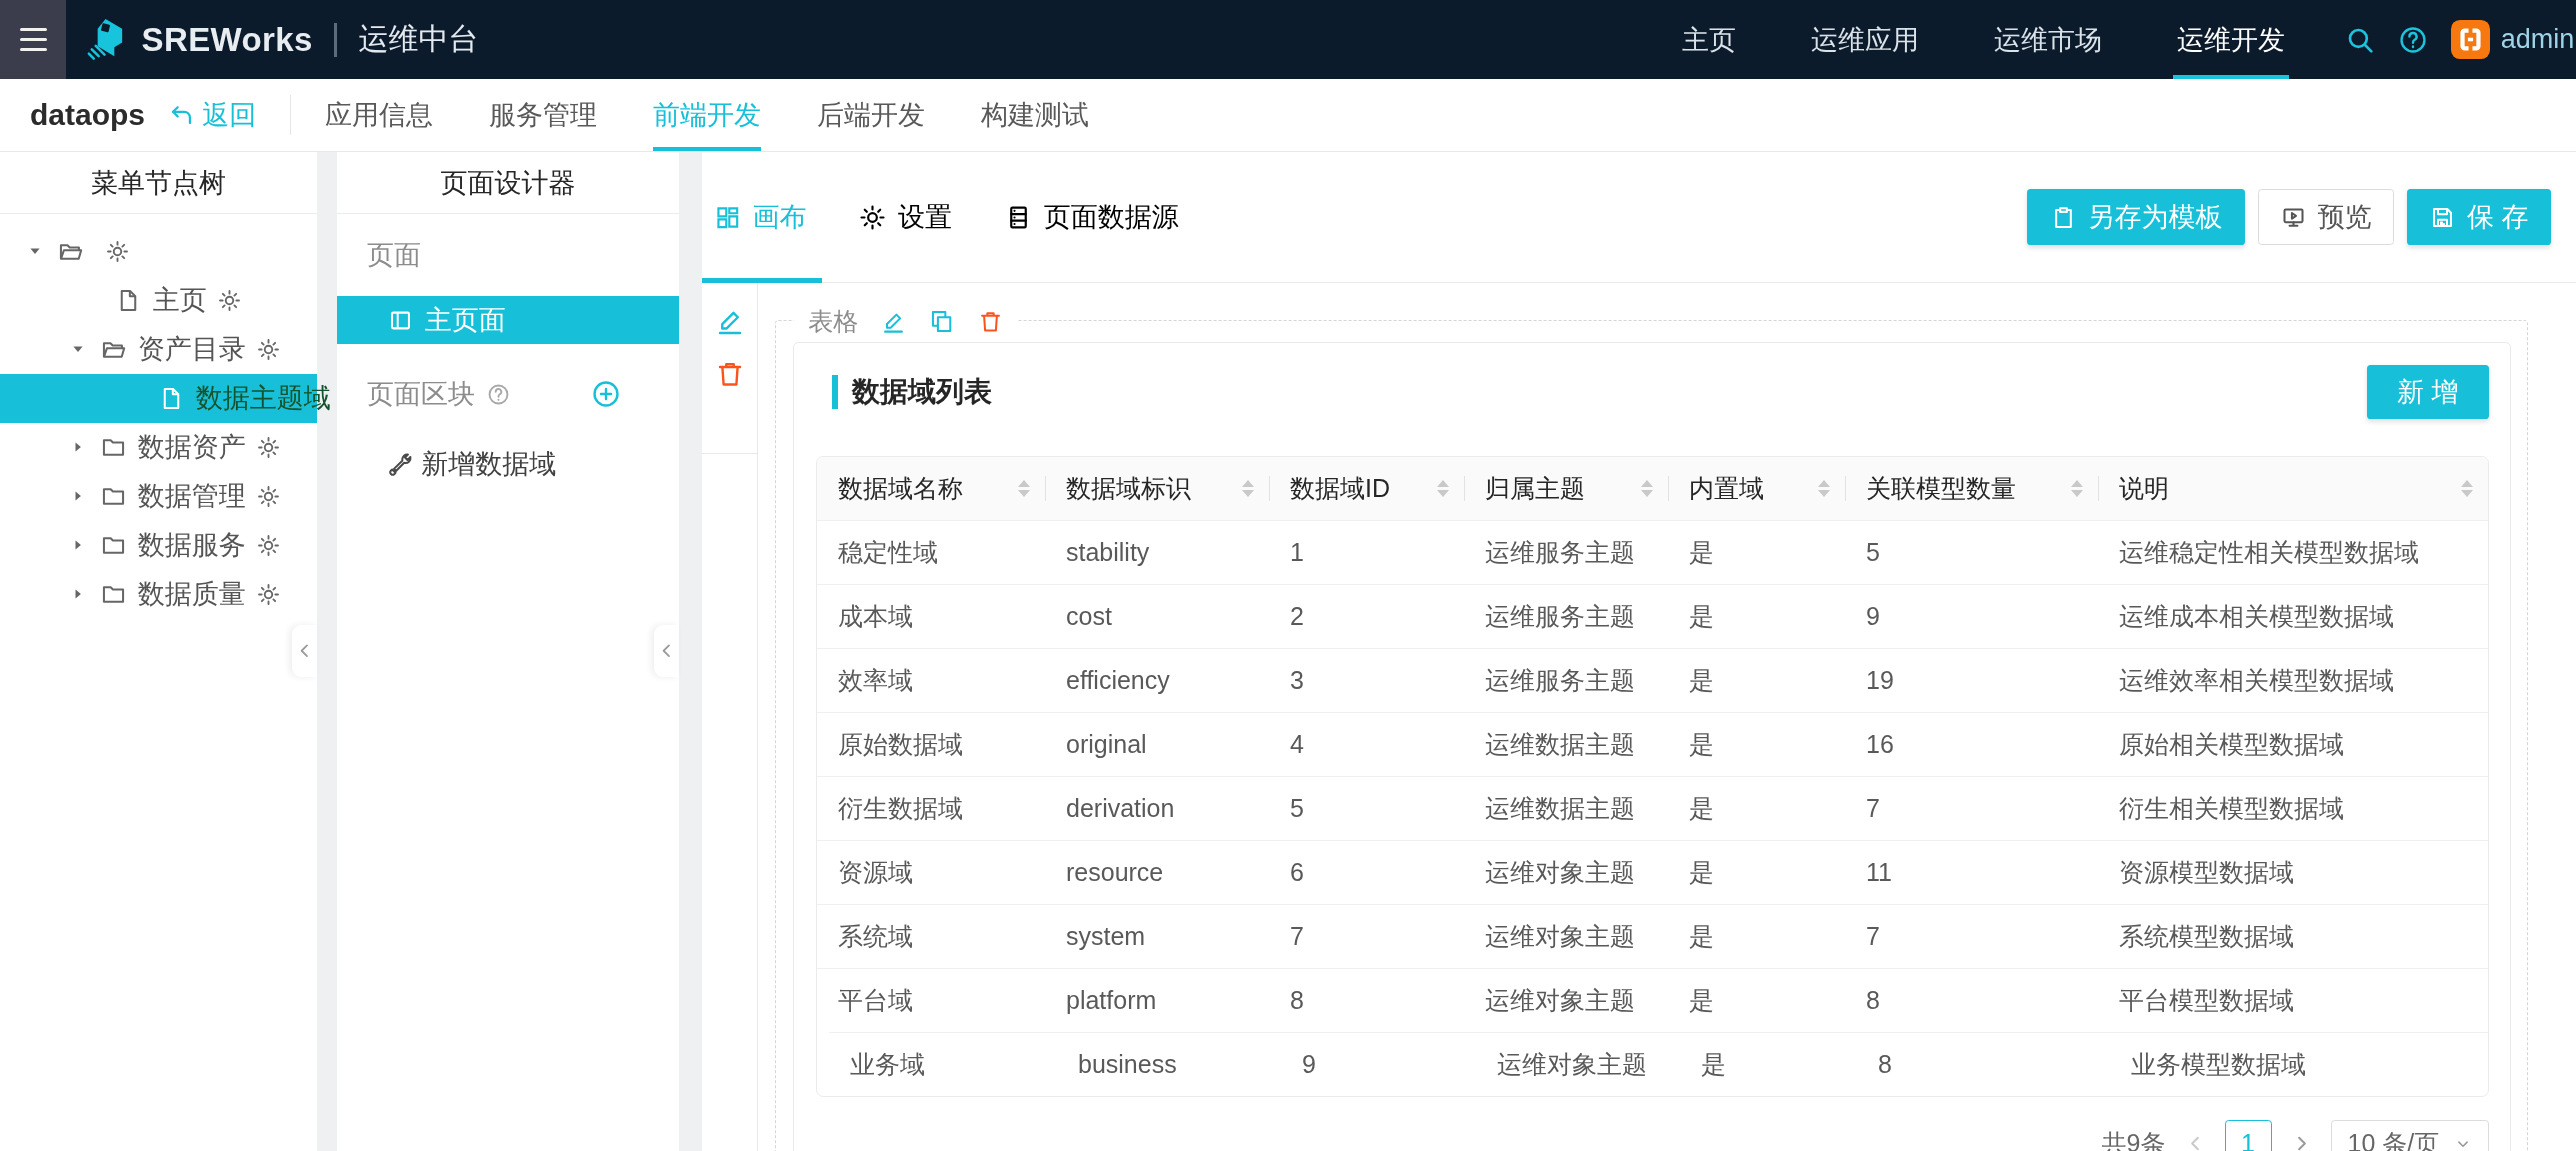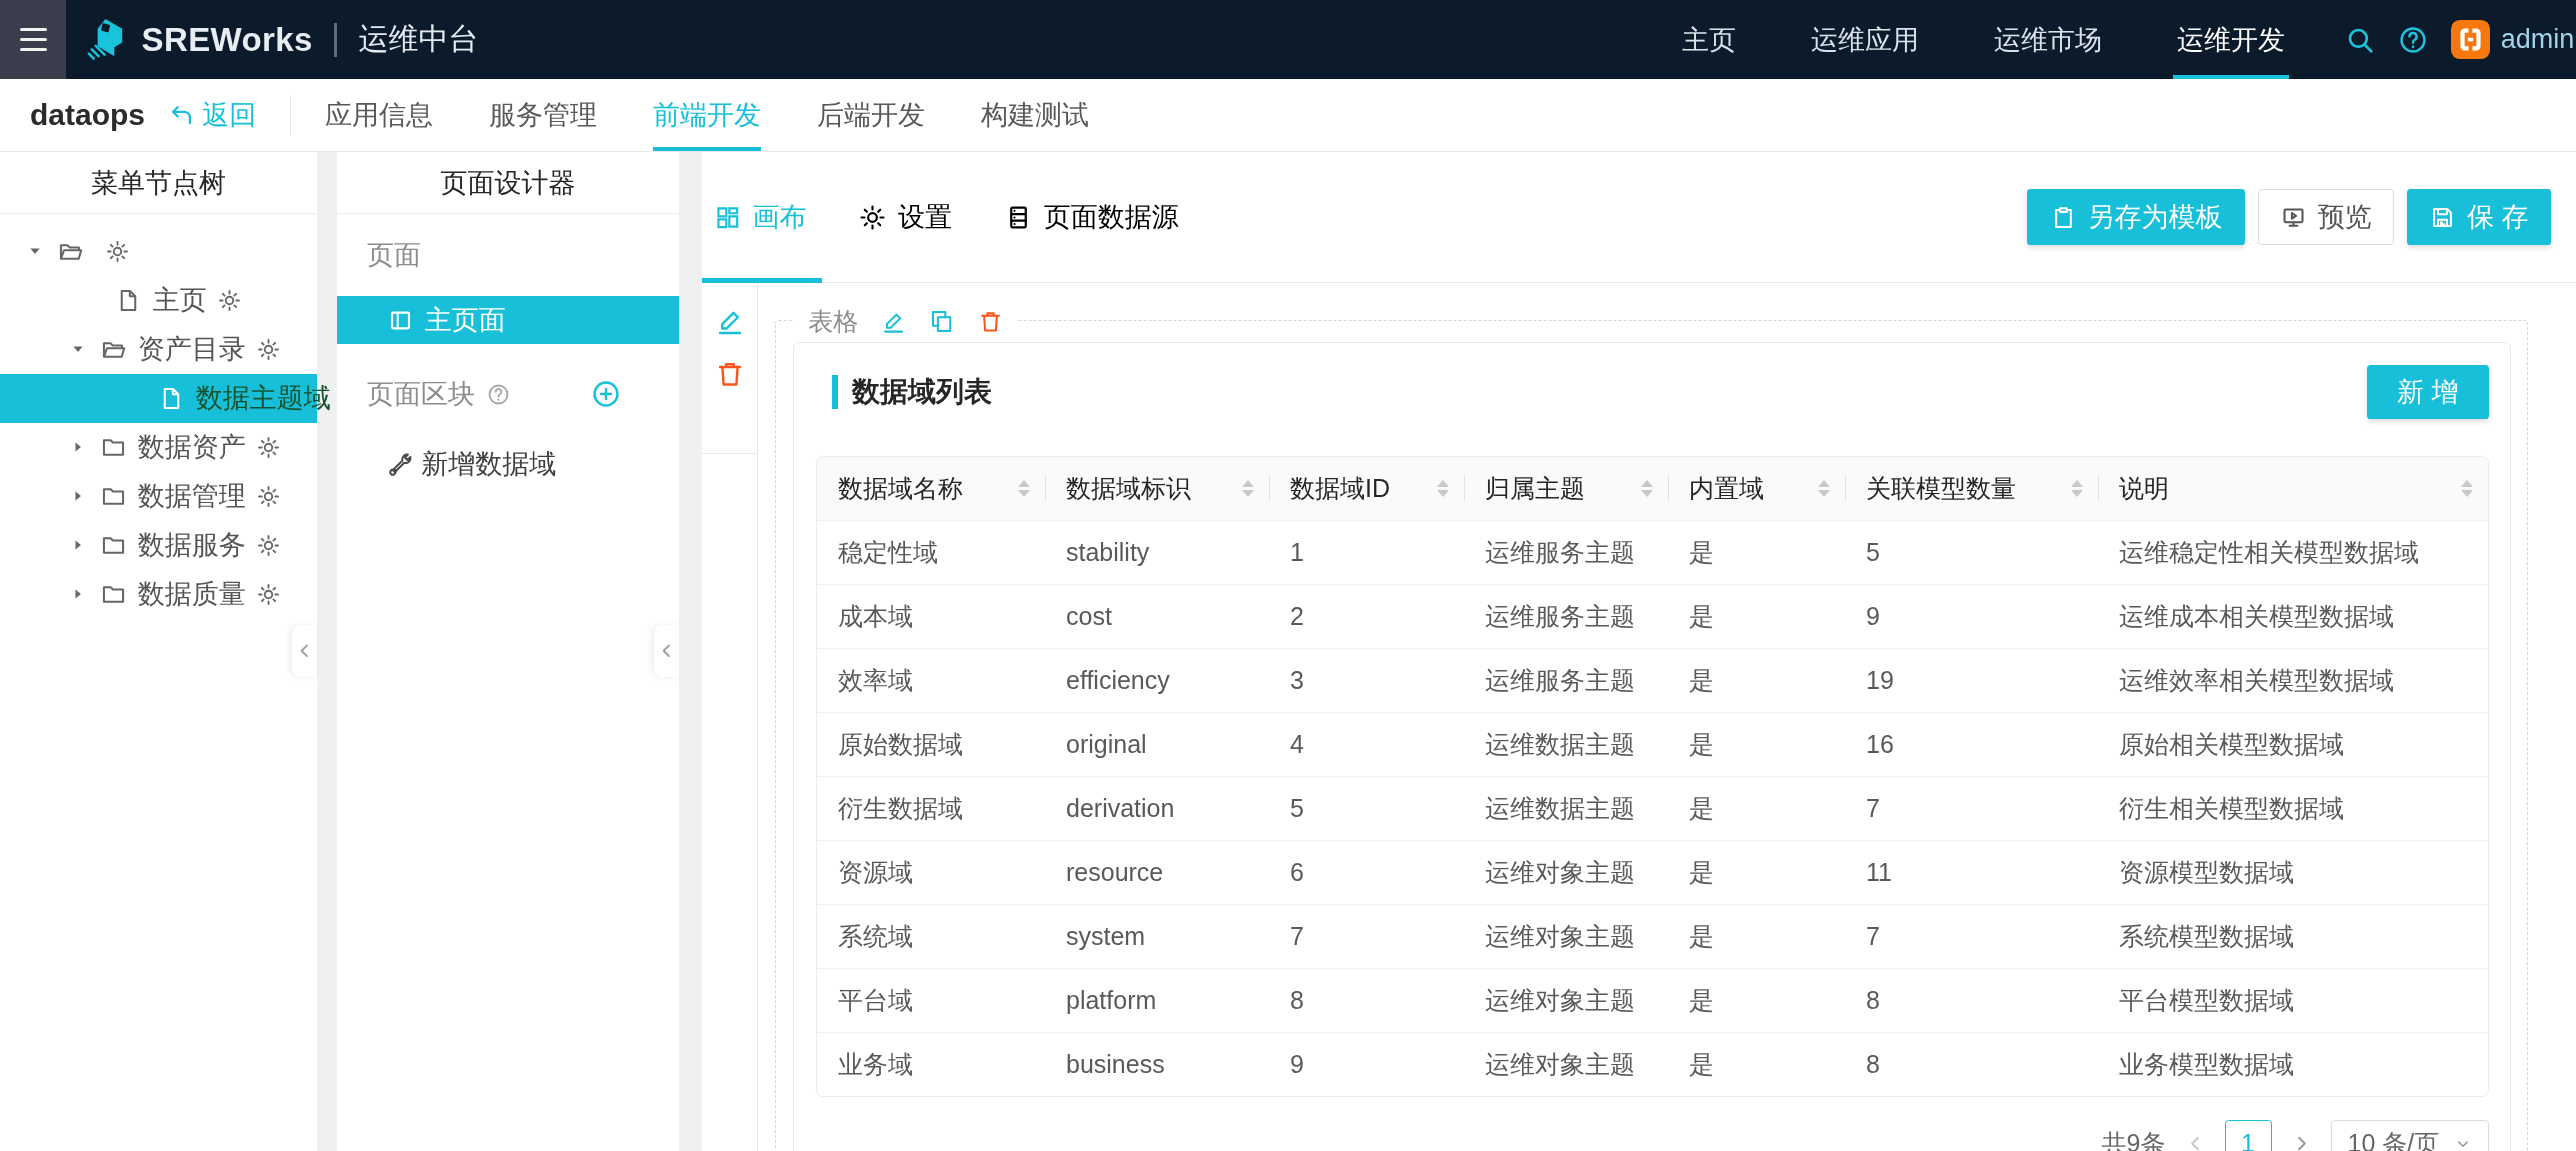--- a/index.html
+++ b/index.html
@@ -648,21 +648,21 @@
                   <div class="tr">
                     <div class="td" style="width: 228px; flex: 0 0 228px;">平台域</div>
                     <div class="td" style="width: 224px; flex: 0 0 224px;">platform</div>
                     <div class="td" style="width: 195px; flex: 0 0 195px;">8</div>
                     <div class="td" style="width: 204px; flex: 0 0 204px;">运维对象主题</div>
                     <div class="td" style="width: 177px; flex: 0 0 177px;">是</div>
                     <div class="td" style="width: 253px; flex: 0 0 253px;">8</div>
                     <div class="td" style="flex: 1 1 0%;">平台模型数据域</div>
                   </div>
                   <div class="tr">
-                    <div class="td" style="width: 228px; flex: 0 0 228px;">业务域</div>
+                    <div class="td" style="width: 228px; flex: 0 0 228px; margin-left: 12px;">业务域</div>
                     <div class="td" style="width: 224px; flex: 0 0 224px;">business</div>
                     <div class="td" style="width: 195px; flex: 0 0 195px;">9</div>
                     <div class="td" style="width: 204px; flex: 0 0 204px;">运维对象主题</div>
                     <div class="td" style="width: 177px; flex: 0 0 177px;">是</div>
                     <div class="td" style="width: 253px; flex: 0 0 253px;">8</div>
                     <div class="td" style="flex: 1 1 0%;">业务模型数据域</div>
                   </div>
                 </div>
             </div>
 

